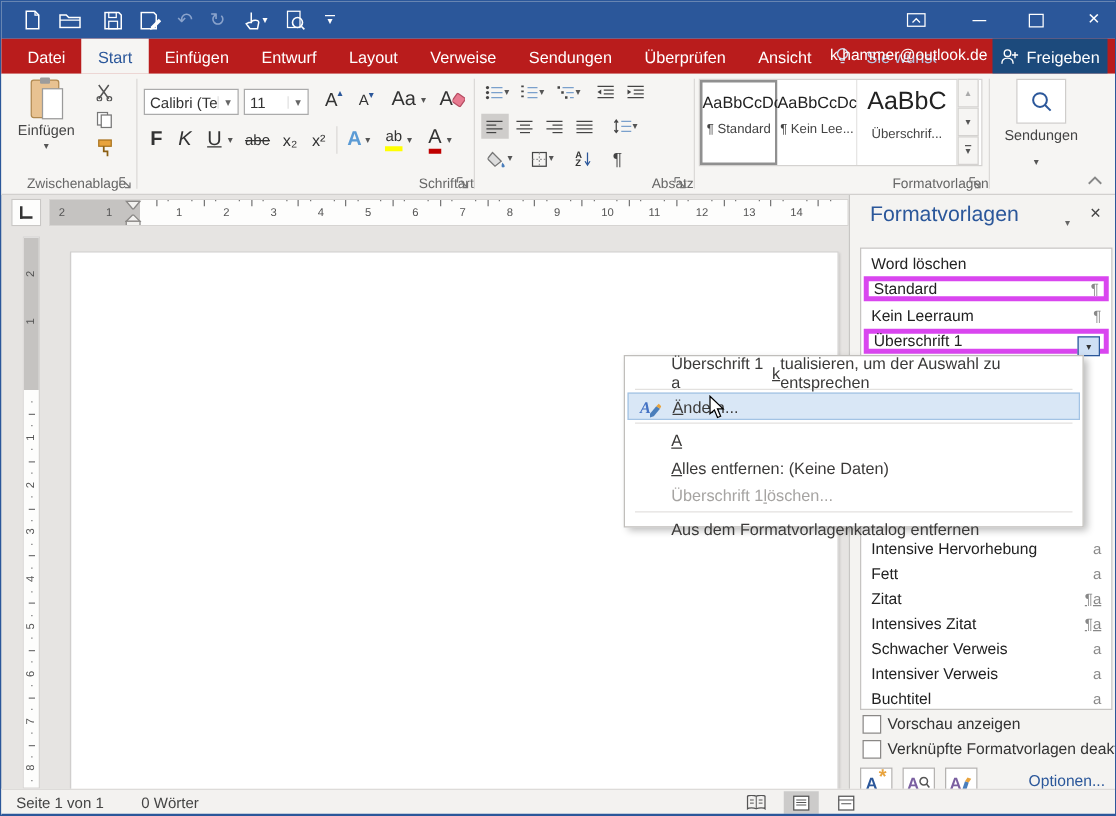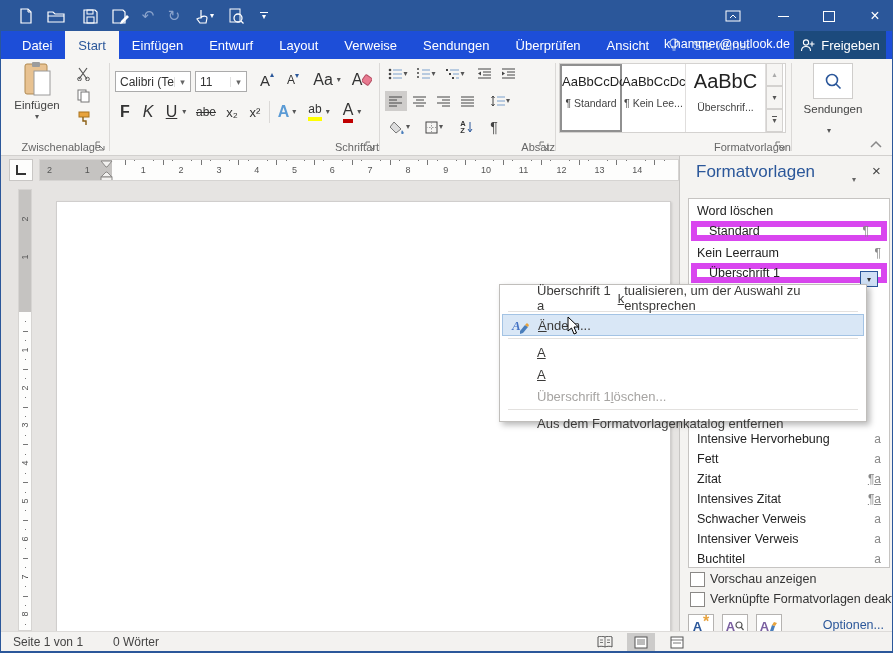--- a/index.html
+++ b/index.html
@@ -8,21 +8,21 @@
        background:#e6e4e2;overflow:hidden;border:1px solid #2b579a;box-sizing:border-box;}
   
   #titlebar{left:0;top:0;width:893px;height:30px;background:#2b579a;color:#fff;}
   .qicon{top:5px;width:22px;height:20px;display:flex;align-items:center;justify-content:center;color:#fff;font-size:15px;}
   .qicon.dim{color:#8aa3cc;}
   #title{left:330px;top:7px;width:240px;text-align:center;font-size:13px;color:#fff;}
   .winctl{top:4px;width:30px;height:22px;display:flex;align-items:center;justify-content:center;color:#fff;font-size:14px;}
   .minbar{width:11px;border-top:1px solid #fff;display:inline-block;}
   .maxbox{width:10px;height:9px;border:1px solid #fff;display:inline-block;}
   
-  #tabrow{left:0;top:30px;width:893px;height:28px;background:#1d4ed8;display:flex;align-items:stretch;padding-left:8px;box-sizing:border-box;}
+  #tabrow{left:0;top:30px;width:893px;height:28px;background:#b91c1c;display:flex;align-items:stretch;padding-left:8px;box-sizing:border-box;}
   .tab{color:#fff;font-size:13px;display:flex;align-items:center;padding:0 13px;white-space:nowrap;}
   .tab.active{background:#f6f5f3;color:#2b579a;}
   #tellme{display:flex;align-items:center;color:#b6c8e4;font-size:13px;padding:0 6px;}
   #tellme .txt{display:inline-block;max-width:56px;overflow:hidden;white-space:nowrap;margin-left:8px;}
   #account{right:102px;top:36px;color:#fff;font-size:12.5px;}
   #sharebtn{right:6px;top:30px;width:92px;height:28px;background:#1c4a7c;color:#fff;font-size:13px;
             display:flex;align-items:center;justify-content:center;gap:6px;}
   
   #ribbon{left:0;top:58px;width:893px;height:96px;background:#f6f5f3;border-bottom:1px solid #d2d0ce;}
   .gsep{top:4px;width:1px;height:88px;background:#dbd9d7;}
@@ -51,21 +51,21 @@
   .vtick{position:absolute;left:6px;width:1px;height:1px;background:#777;}
   .vtick.half{left:4px;width:5px;}
   #tabsel{left:8px;top:158px;width:24px;height:22px;background:#fdfdfc;border:1px solid #c9c7c5;box-sizing:border-box;display:flex;align-items:center;justify-content:center;}
   #tabsel .L{width:8px;height:8px;border-left:2px solid #333;border-bottom:2px solid #333;}
   #page{left:55px;top:200px;width:613px;height:430px;background:#fff;border:1px solid #d0cecd;box-shadow:1px 1px 2px rgba(0,0,0,.12);}
   
   #pane{left:678px;top:155px;width:215px;height:495px;background:#f4f3f1;border-left:1px solid #c8c6c4;box-sizing:border-box;}
   #paneTitle{left:16px;top:6px;font-size:17px;color:#2b579a;}
   .paneItem{position:absolute;left:2px;width:196px;height:20px;display:flex;align-items:center;font-size:12.5px;color:#222;padding:0 6px;box-sizing:border-box;}
   .paneItem .sym{margin-left:auto;color:#888;font-size:12px;}
-  .paneItem.sel{border:6px solid #d946ef;padding:0 12px;}
+  .paneItem.sel{border:4px solid #d946ef;padding:0 4px;}
   .symu{text-decoration:underline;}
   #paneList{left:8px;top:42px;width:202px;height:370px;background:#fff;border:1px solid #c6c4c2;box-sizing:border-box;}
   .chk{position:absolute;width:13px;height:13px;border:1px solid #8a8886;background:#fff;}
   .chkLbl{position:absolute;font-size:12.5px;color:#333;white-space:nowrap;}
   .pbtn{position:absolute;width:26px;height:24px;background:#fff;border:1px solid #b5b3b1;box-sizing:border-box;display:flex;align-items:center;justify-content:center;}
   #optLink{position:absolute;right:10px;top:462px;font-size:12.5px;color:#2b579a;}
   #hs1drop{position:absolute;right:3px;top:2px;width:18px;height:16px;background:#cfe0f5;border:1px solid #2b579a;
            display:flex;align-items:center;justify-content:center;font-size:8px;color:#333;box-sizing:border-box;}
   
   #menu{left:498px;top:283px;width:368px;height:138px;background:#fff;border:1px solid #c0bebb;
@@ -679,20 +679,21 @@
         <span>ndern...</span>
       </div>
     <div class="msep"></div>
     <div class="mi">
       <span></span>
         <span class="accel">A</span>
       </div>
     <div class="mi">
       <span></span>
         <span class="accel">A</span>
+        <span>lles entfernen: (Keine Daten)</span>
       </div>
     <div class="mi disabled">
       <span>Überschrift 1 </span>
         <span class="accel">l</span>
         <span>öschen...</span>
       </div>
     <div class="msep"></div>
     <div class="mi">
       <span>Aus dem Formatvorlagenkatalog entfernen</span>
         <span class="accel"></span>

